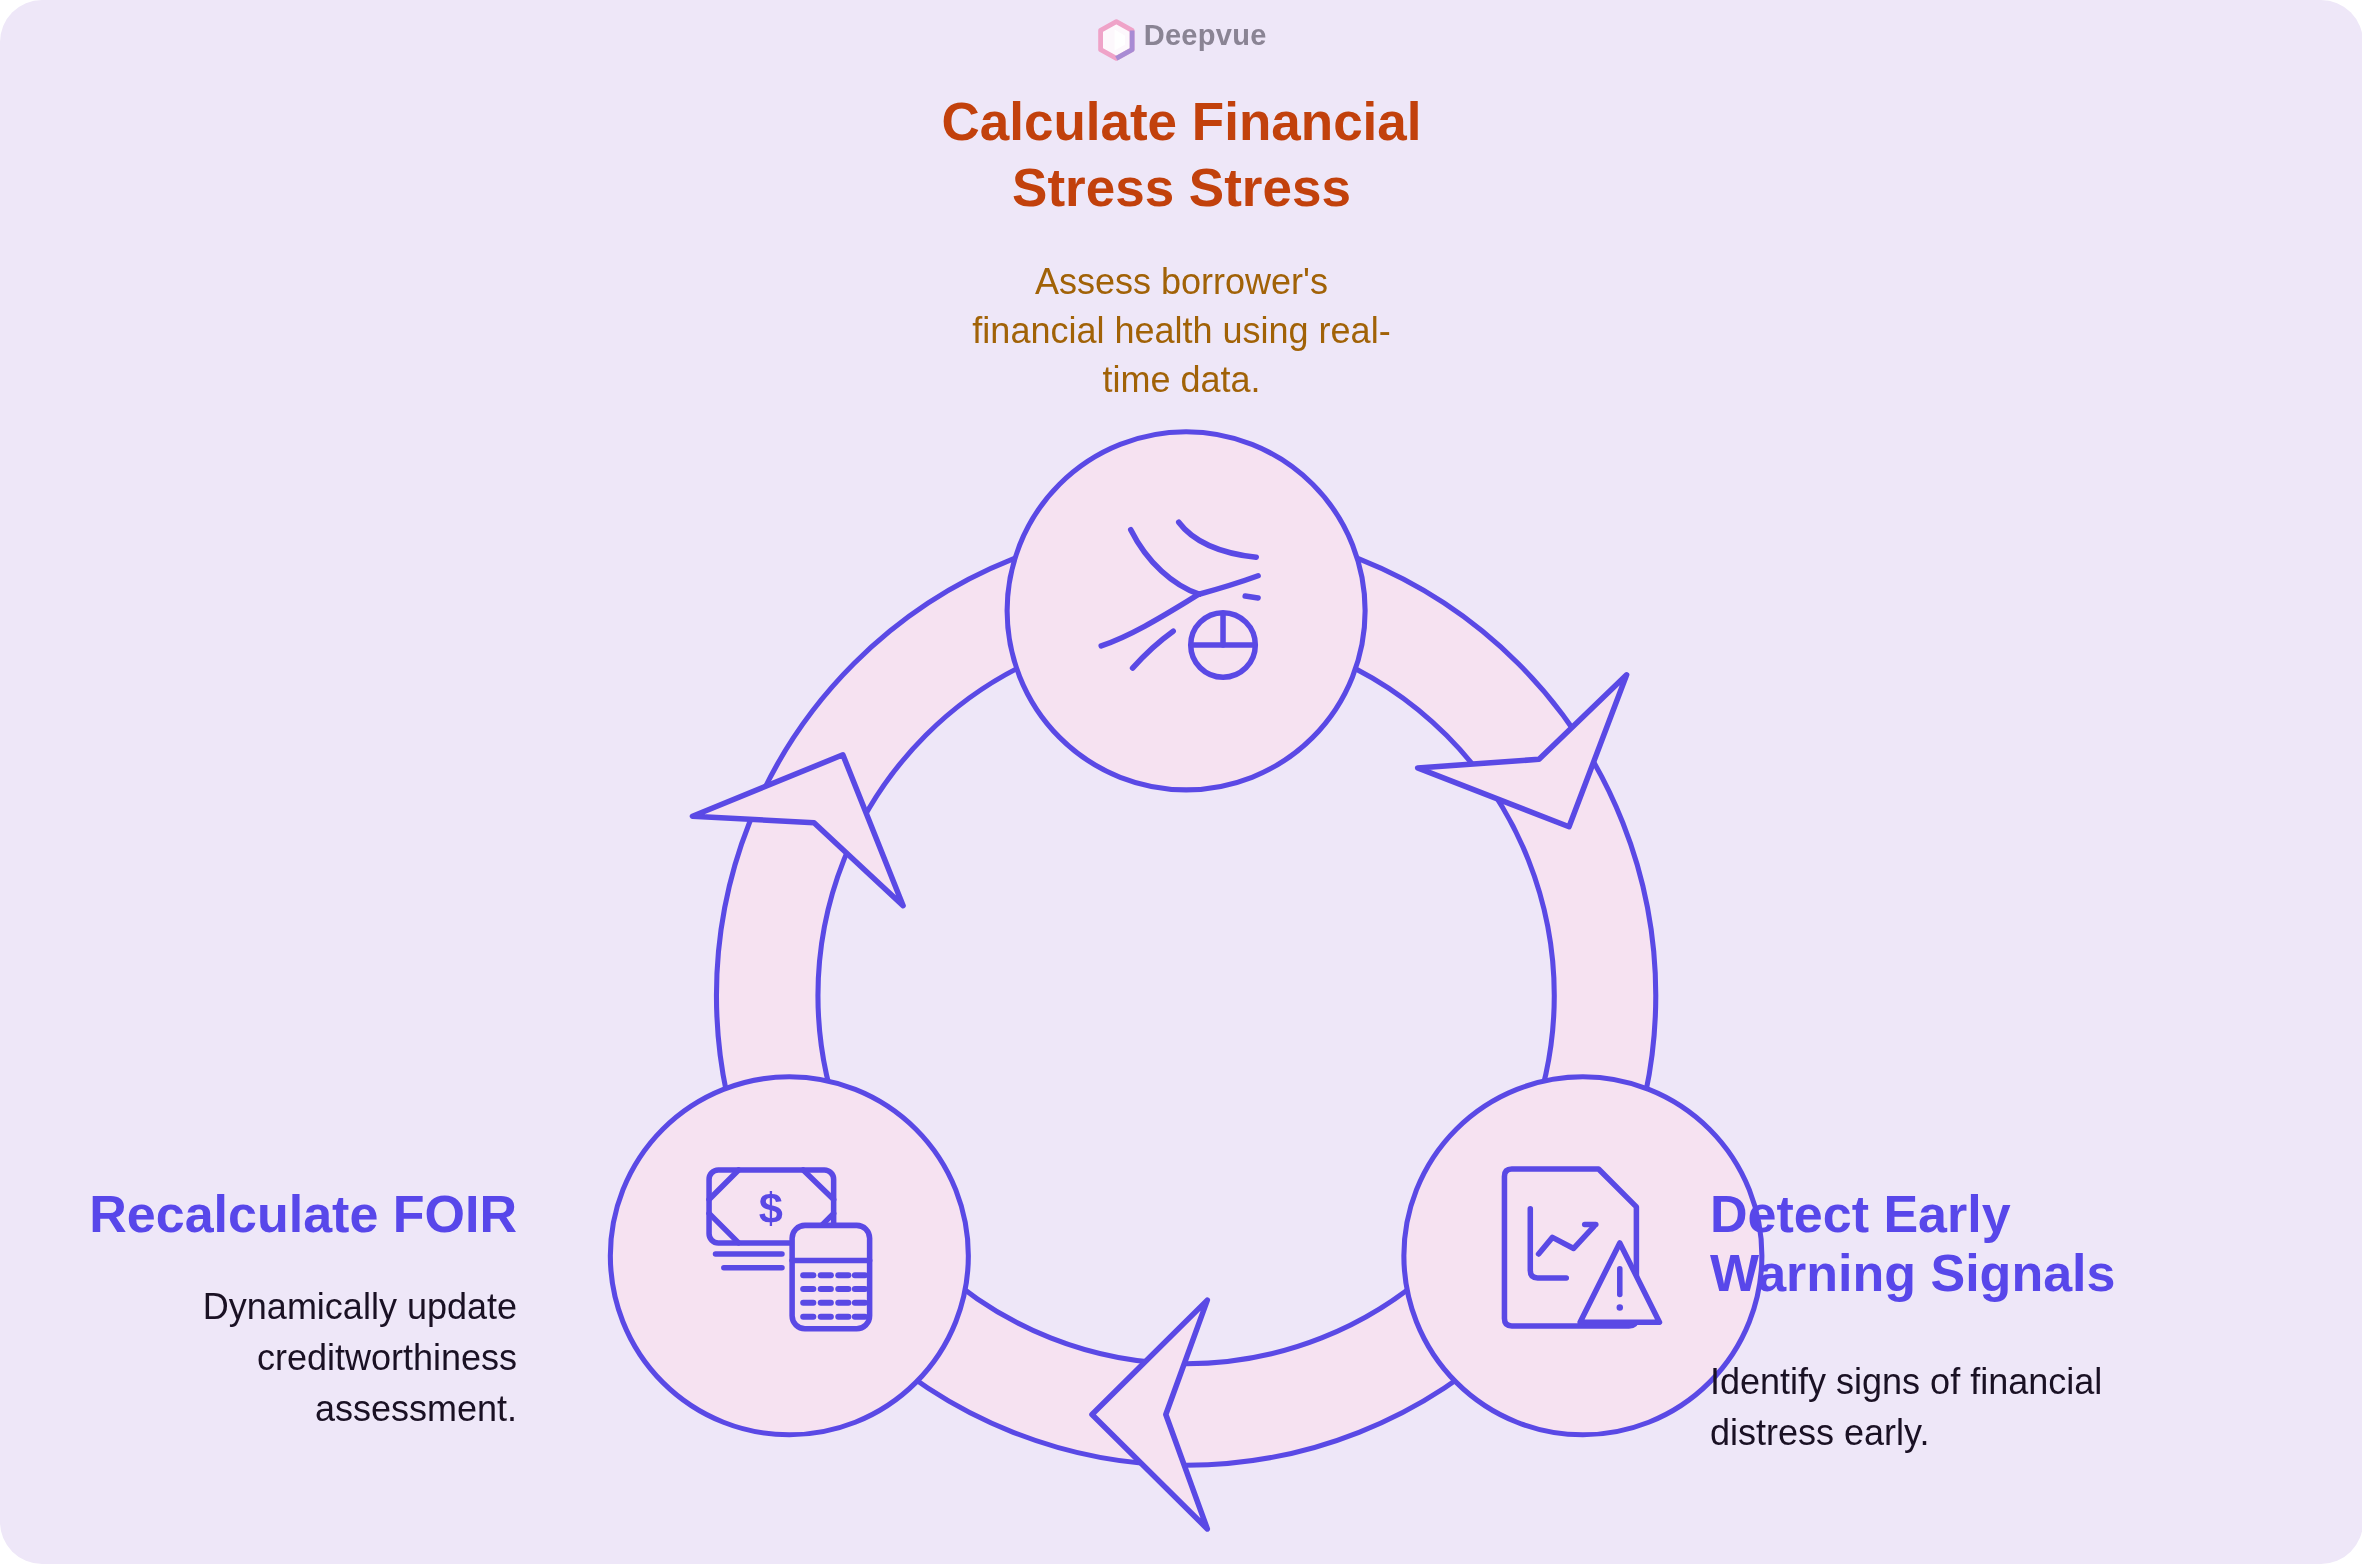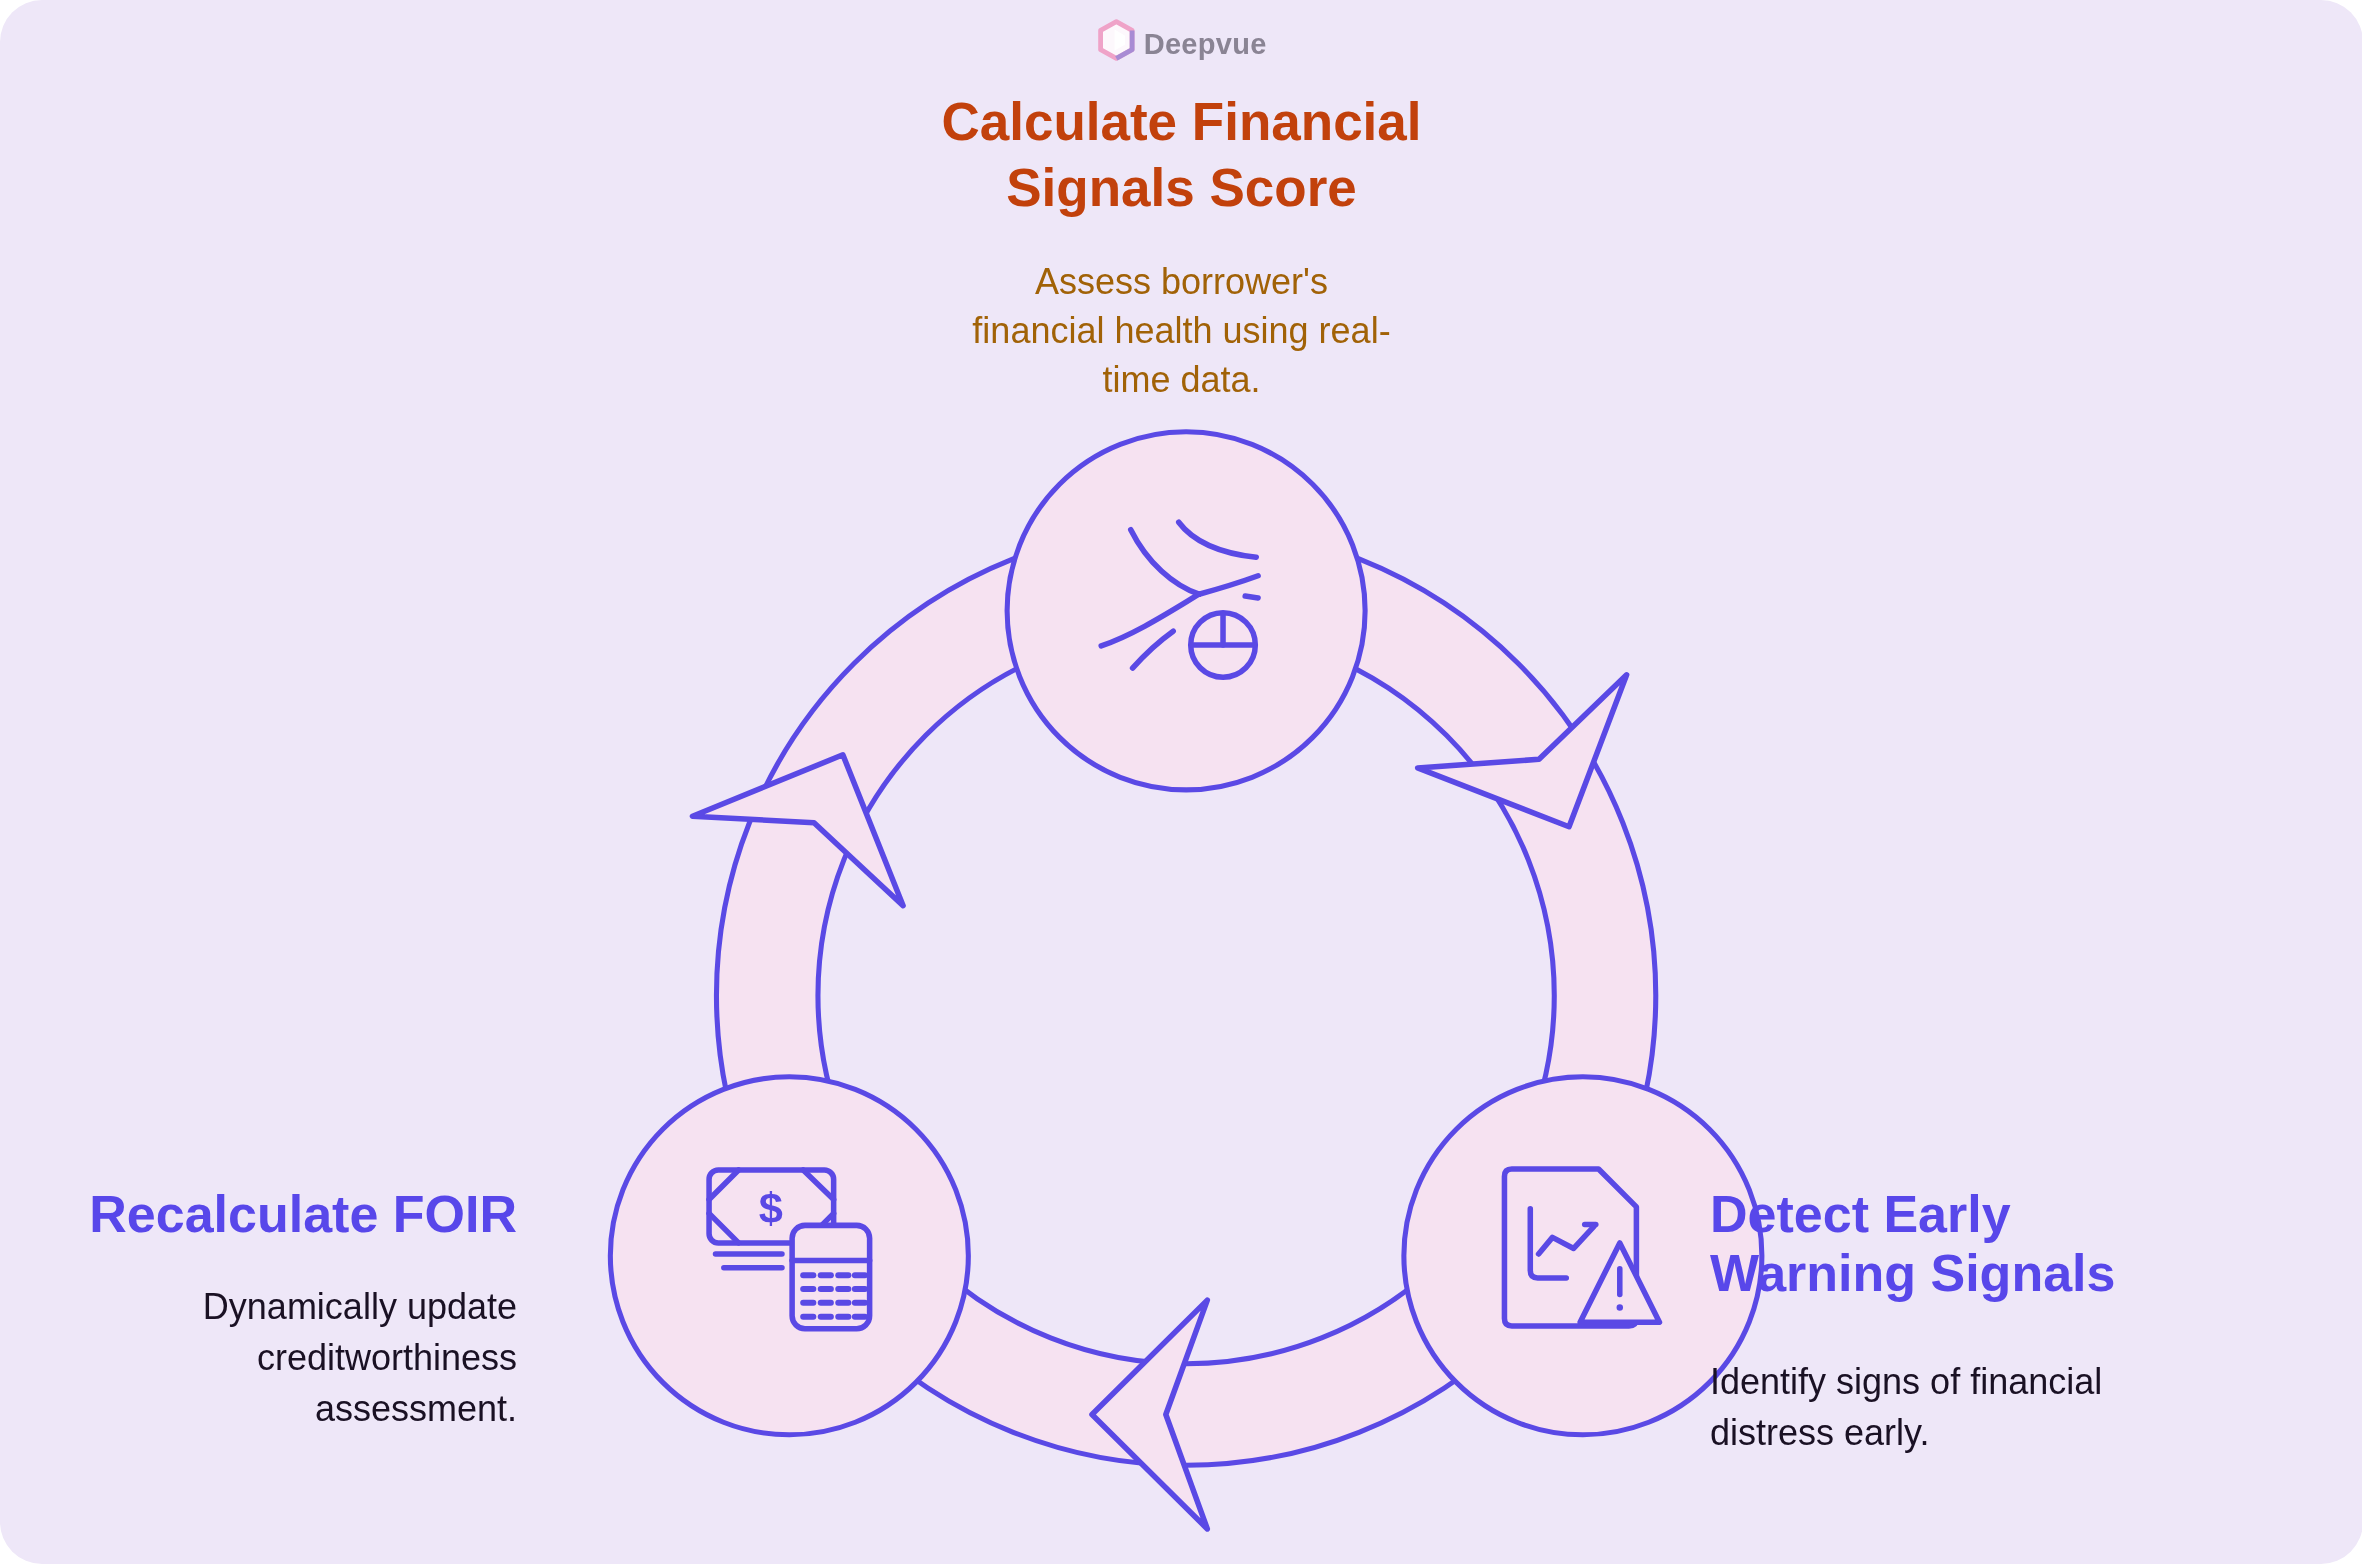--- a/index.html
+++ b/index.html
@@ -3,21 +3,21 @@
 <meta charset="utf-8">
 <style>
   html,body { margin:0; padding:0; background:#ffffff; }
   .canvas {
     position:relative; width:2363px; height:1564px;
     background:#EEE7F8; border-radius:42px; overflow:hidden;
     font-family:"Liberation Sans", sans-serif;
   }
   .logo {
     position:absolute; top:18.5px; left:50%; transform:translateX(-50%);
-    display:flex; align-items:flex-end; gap:8.3px;
+    display:flex; align-items:flex-start; gap:8.3px;
   }
   .logo-text { font-size:29px; font-weight:bold; color:#8A8494; letter-spacing:0.3px; }
 
   .main-title {
     position:absolute; top:89px; left:50%; transform:translateX(-50%);
     width:923px; text-align:center; color:#c2410c;
     font-size:53px; font-weight:bold; line-height:66px;
   }
   .main-sub {
     position:absolute; top:257px; left:50%; transform:translateX(-50%);
@@ -43,21 +43,21 @@
     <svg width="39" height="42" viewBox="0 0 44 48">
       <polygon points="22,3 40,13 40,35 22,45 4,35 4,13" fill="#FDF8FC" stroke="#EFA3C8" stroke-width="5.5" stroke-linejoin="round"></polygon>
       <polyline points="40,13 40,35 22,45" fill="none" stroke="#9B87D6" stroke-width="5.5" stroke-linejoin="round" opacity="0.85"></polyline>
       <polygon points="20,12 32,19 32,29 20,36" fill="#ffffff"></polygon>
     </svg>
     <span class="logo-text">Deepvue</span>
   </div>
 
   <div class="main-title">
     <div>Calculate Financial</div>
-    <div>Signals Score</div>
+    <div>Stress Stress</div>
   </div>
   <div class="main-sub">
     <div>Assess borrower's</div>
     <div>financial health using real-</div>
     <div>time data.</div>
   </div>
 
   <svg class="diagram" viewBox="0 0 2560 1695">
 
     <g>

